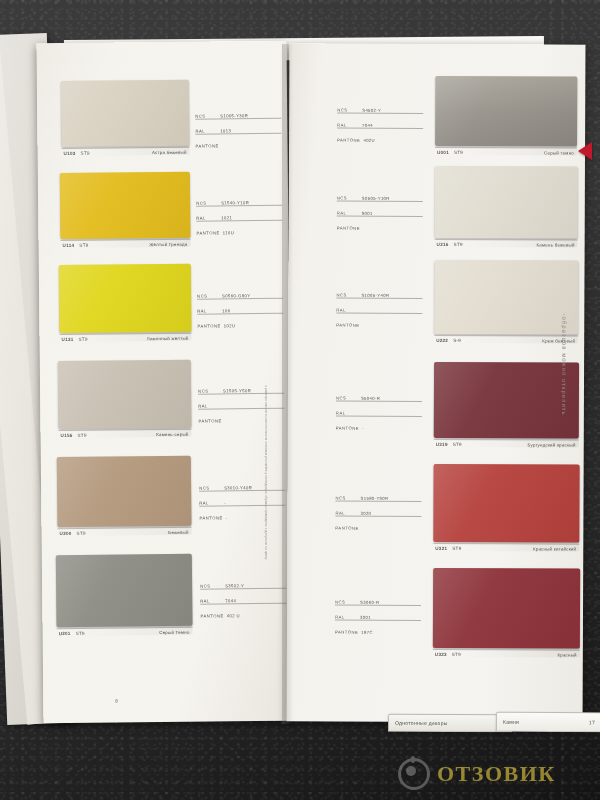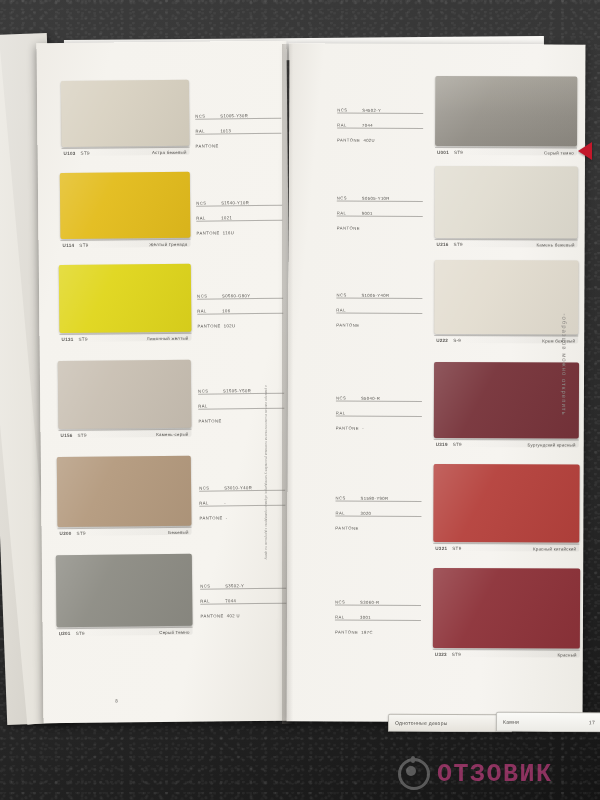--- a/index.html
+++ b/index.html
@@ -95,22 +95,22 @@
 
   
   .wm{position:absolute;left:398px;top:758px;display:flex;align-items:center;gap:7px;
     opacity:.55;}
   .wm-logo{width:26px;height:26px;border-radius:50%;border:3px solid #8f8f8f;
     position:relative;}
   .wm-logo:after{content:"";position:absolute;left:5px;top:5px;width:10px;height:10px;
     border-radius:50%;background:#8f8f8f;}
   .wm-logo:before{content:"";position:absolute;left:9.5px;top:-5px;width:4px;height:7px;
     background:#8f8f8f;border-radius:2px;}
-  .wm-text{font-size:25px;font-weight:700;color:#ec4899;letter-spacing:1.5px;
-    font-family:Liberation Mono, monospace;}
+  .wm-text{font-size:22px;font-weight:700;color:#fde047;letter-spacing:1.5px;
+    font-family:Liberation Serif, serif;}
 </style>
 </head>
 <body>
 
 <div id="scene">
 
   <div class="table-surface"></div>
 
   <div class="left-page">
     <div class="scrap"></div>

